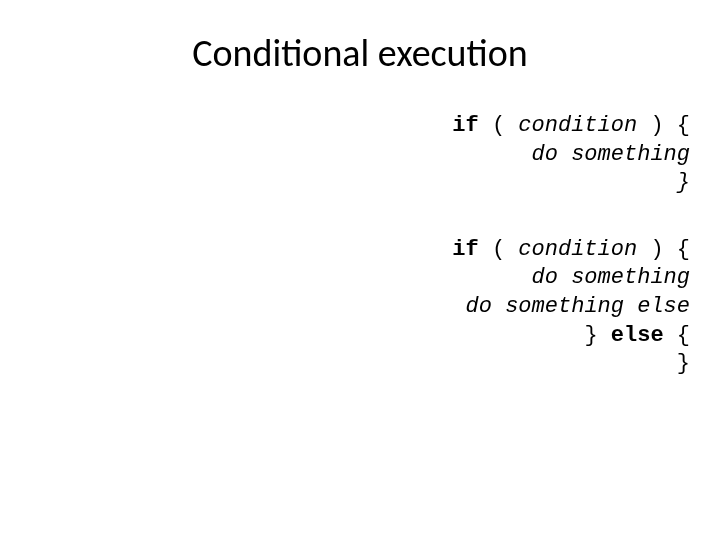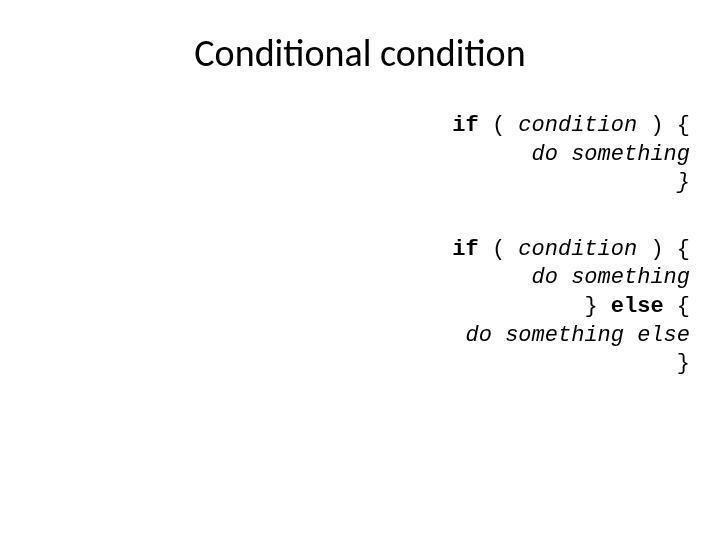--- a/index.html
+++ b/index.html
@@ -38,28 +38,28 @@
       font-style: italic;
     }
     .bold {
       font-weight: bold;
     }
   </style>
 </head>
 <body>
 
 <div class="slide">
-  <h1 class="title">Conditional condition</h1>
+  <h1 class="title">Conditional execution</h1>
 
   <div class="code-block">
     <div class="code-line"><span class="bold">if</span><span> ( </span><span class="italic">condition</span><span> ) {</span></div>
     <div class="code-line"><span>  </span><span class="italic">do something</span></div>
     <div class="code-line italic">}</div>
   </div>
 
   <div class="code-block">
     <div class="code-line"><span class="bold">if</span><span> ( </span><span class="italic">condition</span><span> ) {</span></div>
     <div class="code-line"><span>  </span><span class="italic">do something</span></div>
+    <div class="code-line"><span>  </span><span class="italic">do something else</span></div>
     <div class="code-line"><span>} </span><span class="bold">else</span><span> {</span></div>
-    <div class="code-line"><span>  </span><span class="italic">do something else</span></div>
     <div class="code-line">}</div>
   </div>
 </div>
 
 </body></html>

